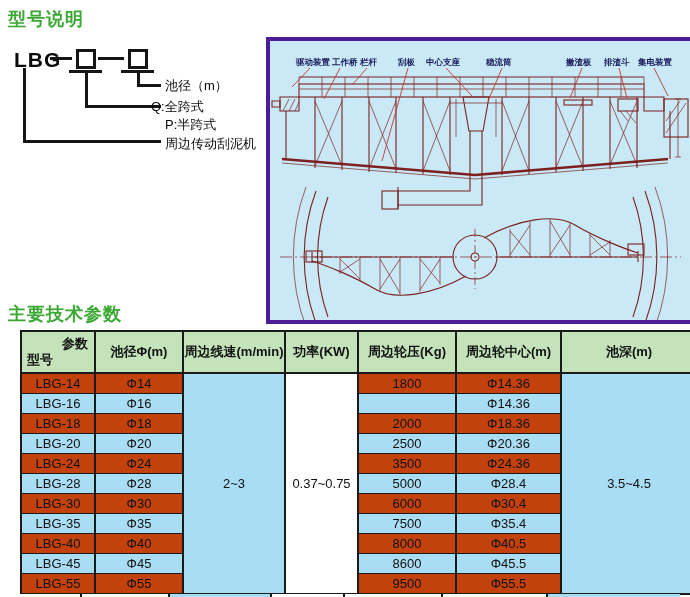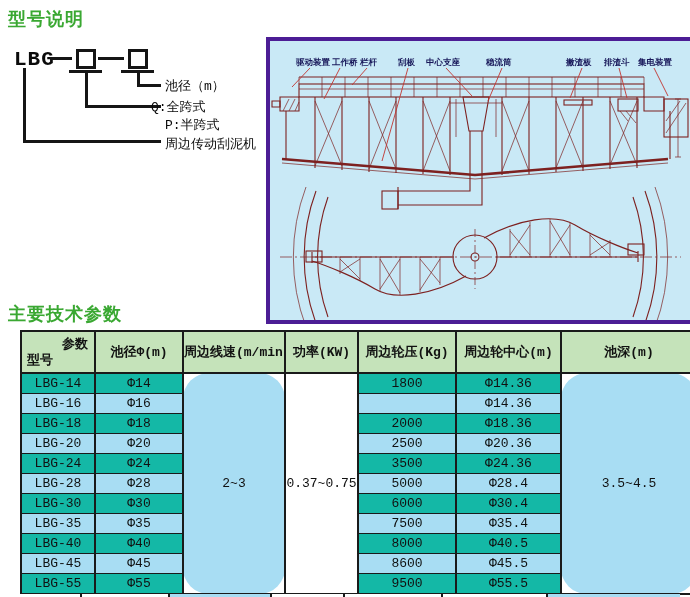--- a/index.html
+++ b/index.html
@@ -1,17 +1,17 @@
 <!DOCTYPE html>
 <html><head>
 <meta charset="utf-8">
 <style>
   html,body{margin:0;padding:0;}
   .page{position:relative;width:690px;height:597px;background:#fff;overflow:hidden;
-        font-family:Liberation Mono, monospace;color:#111;}
+        font-family:Liberation Sans, sans-serif;color:#111;}
   .sec-title{position:absolute;margin:0;font-size:18px;font-weight:bold;color:#3aa832;letter-spacing:1px;}
 
   
   .model-diagram{position:absolute;left:0;top:40px;width:262px;height:130px;}
   .md-line{position:absolute;background:#151515;}
   .md-box{position:absolute;width:14px;height:14px;border:3px solid #151515;background:#fff;}
   .md-code{position:absolute;left:14px;top:8px;font-size:21px;font-weight:bold;letter-spacing:1px;color:#0b0b0b;}
   .md-label{position:absolute;font-size:13px;color:#0b0b0b;white-space:nowrap;}
 
   
@@ -22,23 +22,23 @@
   .drawT{stroke:#7d2120;fill:none;stroke-width:0.7;}
   .drawB{stroke:#7d2120;fill:none;stroke-width:2.6;}
   .leader{stroke:#c23430;fill:none;stroke-width:0.9;}
   .plabel{font-size:8.5px;fill:#18185a;font-weight:bold;}
 
   
   .spec-table{position:absolute;left:20px;top:330px;border-collapse:collapse;table-layout:fixed;width:676px;}
   .spec-table th,.spec-table td{border:2px solid #1a1a1a;border-top-width:1px;border-bottom-width:1px;
       text-align:center;vertical-align:middle;padding:0;font-size:13px;overflow:hidden;white-space:nowrap;}
   .spec-table thead th{border-width:2px;background:#c5e3ba;font-weight:bold;height:40px;}
-  .spec-table tbody td{height:19px;background:#14b8a6;}
+  .spec-table tbody td{height:19px;background:#c2410c;}
   .spec-table tbody tr.alt td{background:#a8ddf3;}
-  .spec-table td.m-blue{background:#a8ddf3 !important;border-width:2px;border-radius:26px;}
+  .spec-table td.m-blue{background:#a8ddf3 !important;border-width:2px;}
   .spec-table td.m-white{background:#fff !important;border-width:2px;}
   th.corner{position:relative;
       background-image:linear-gradient(to bottom right,
         rgba(0,0,0,0) 0%,rgba(0,0,0,0) calc(50% - 1px),
         #1a1a1a calc(50% - 1px),#1a1a1a calc(50% + 1px),
         rgba(0,0,0,0) calc(50% + 1px),rgba(0,0,0,0) 100%);}
   .corner-top{position:absolute;top:3px;right:6px;}
   .corner-bottom{position:absolute;bottom:3px;left:5px;}
 
   .table-sliver{position:absolute;left:8px;top:594px;height:3px;display:flex;background:#1a1a1a;gap:2px;}

